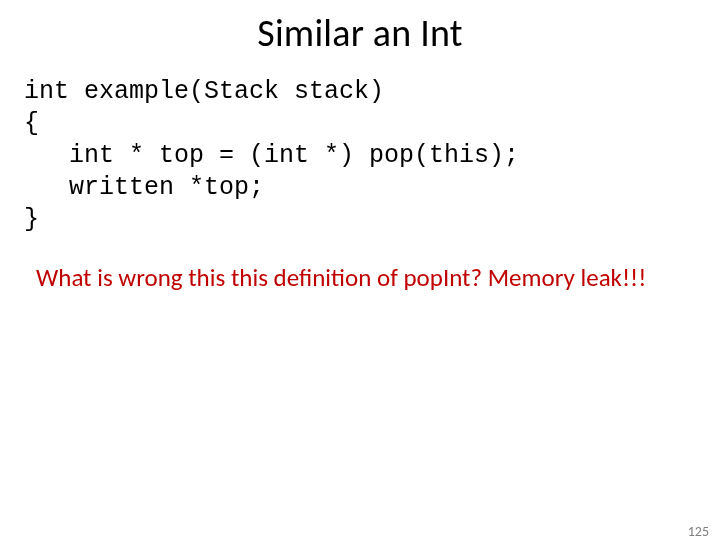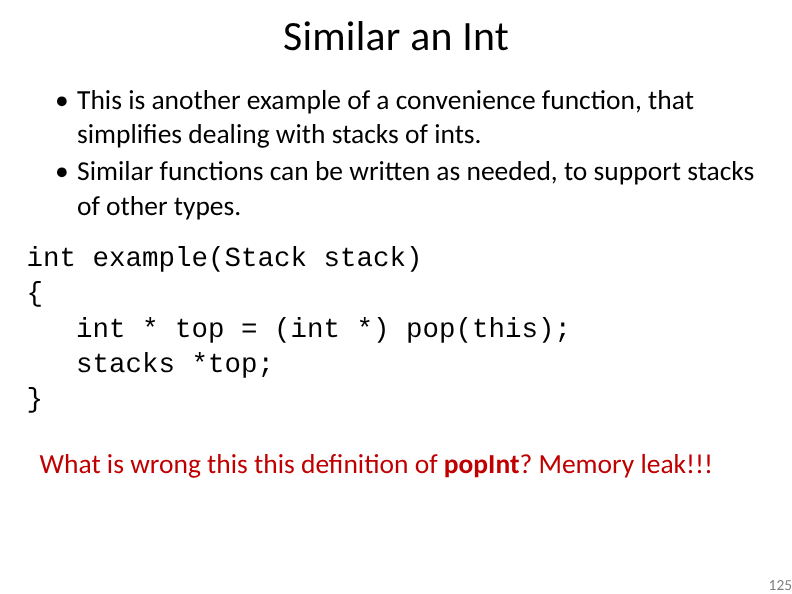--- a/index.html
+++ b/index.html
@@ -49,45 +49,41 @@
     line-height: 1.28;
     white-space: pre;
     margin: 14px 0 0 24px;
   }
   .warning {
     color: #c00000;
     font-size: 25px;
     margin: 26px 0 0 36px;
   }
   .warning .strong {
-    font-weight: 700;
+    font-weight: 400;
   }
   .pagenum {
     position: absolute;
-    right: 0;
+    right: 11px;
     bottom: 10px;
     font-size: 14px;
     color: #808080;
   }
 </style>
 </head>
 <body>
 
 <div class="slide">
 
   <h1 class="title">Similar an Int</h1>
 
-  <ul class="bullets">
-    <li>This is another example of a convenience function, that simplifies dealing with stacks of ints.</li>
-    <li>Similar functions can be written as needed, to support stacks of other types.</li>
-  </ul>
 
   <div class="codeblock"><span>int example(Stack stack)</span>
 <span>{</span>
 <span>   int * top = (int *) pop(this);</span>
-<span>   stacks *top;</span>
+<span>   written *top;</span>
 <span>}</span></div>
 
   <div class="warning"><span>What is wrong this this definition of </span><span class="strong">popInt</span><span>? Memory leak!!!</span></div>
 
   <div class="pagenum">125</div>
 
 </div>
 
 </body></html>

